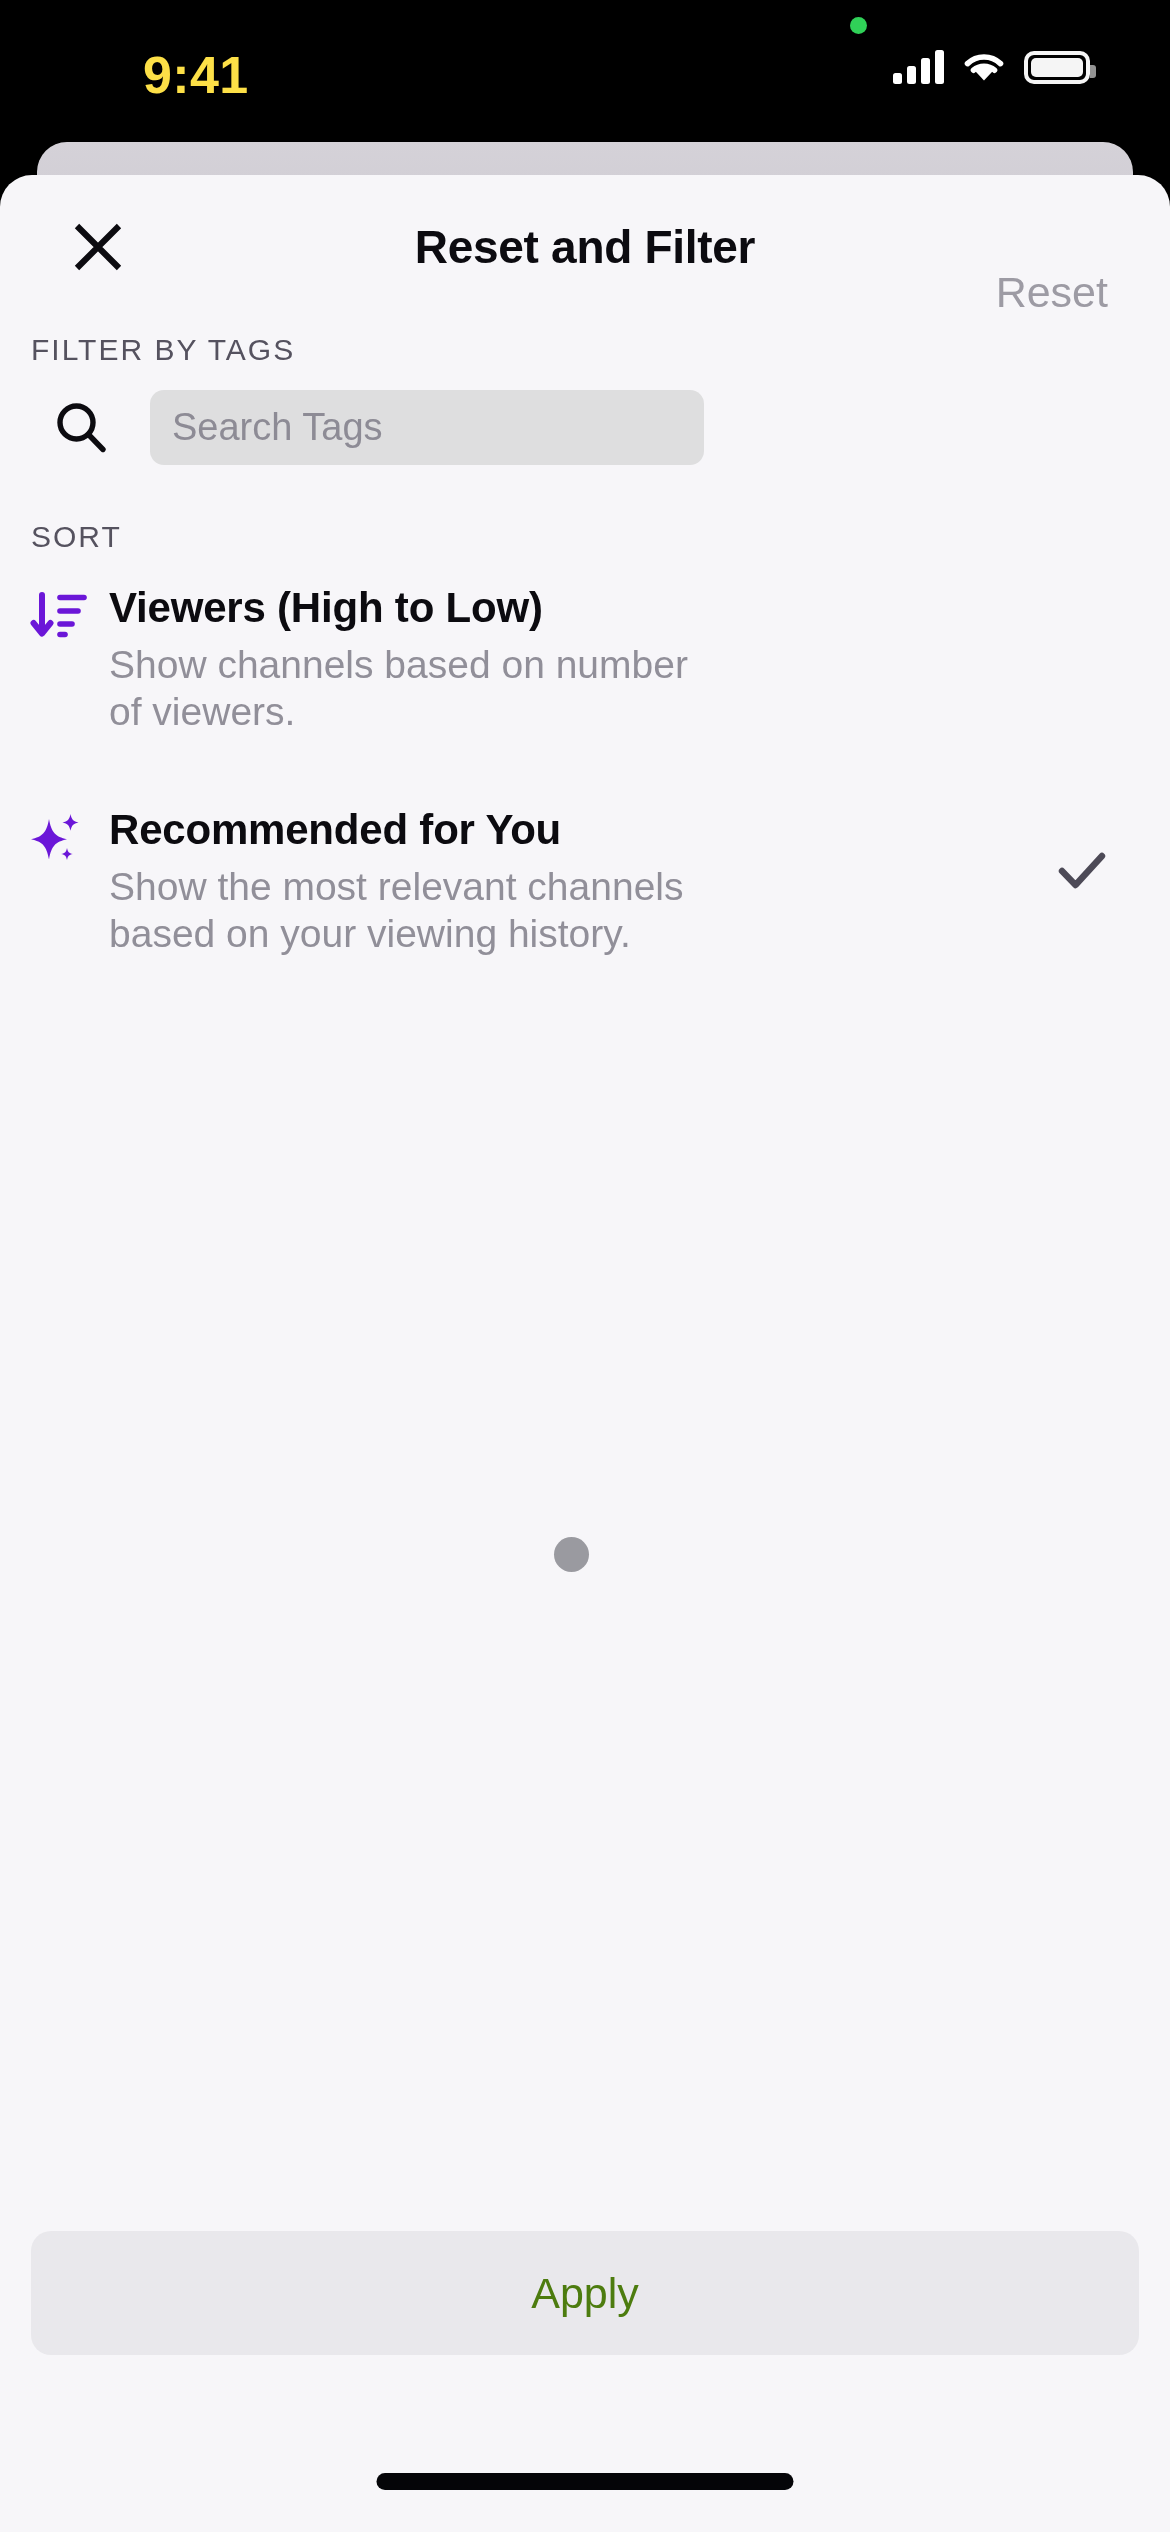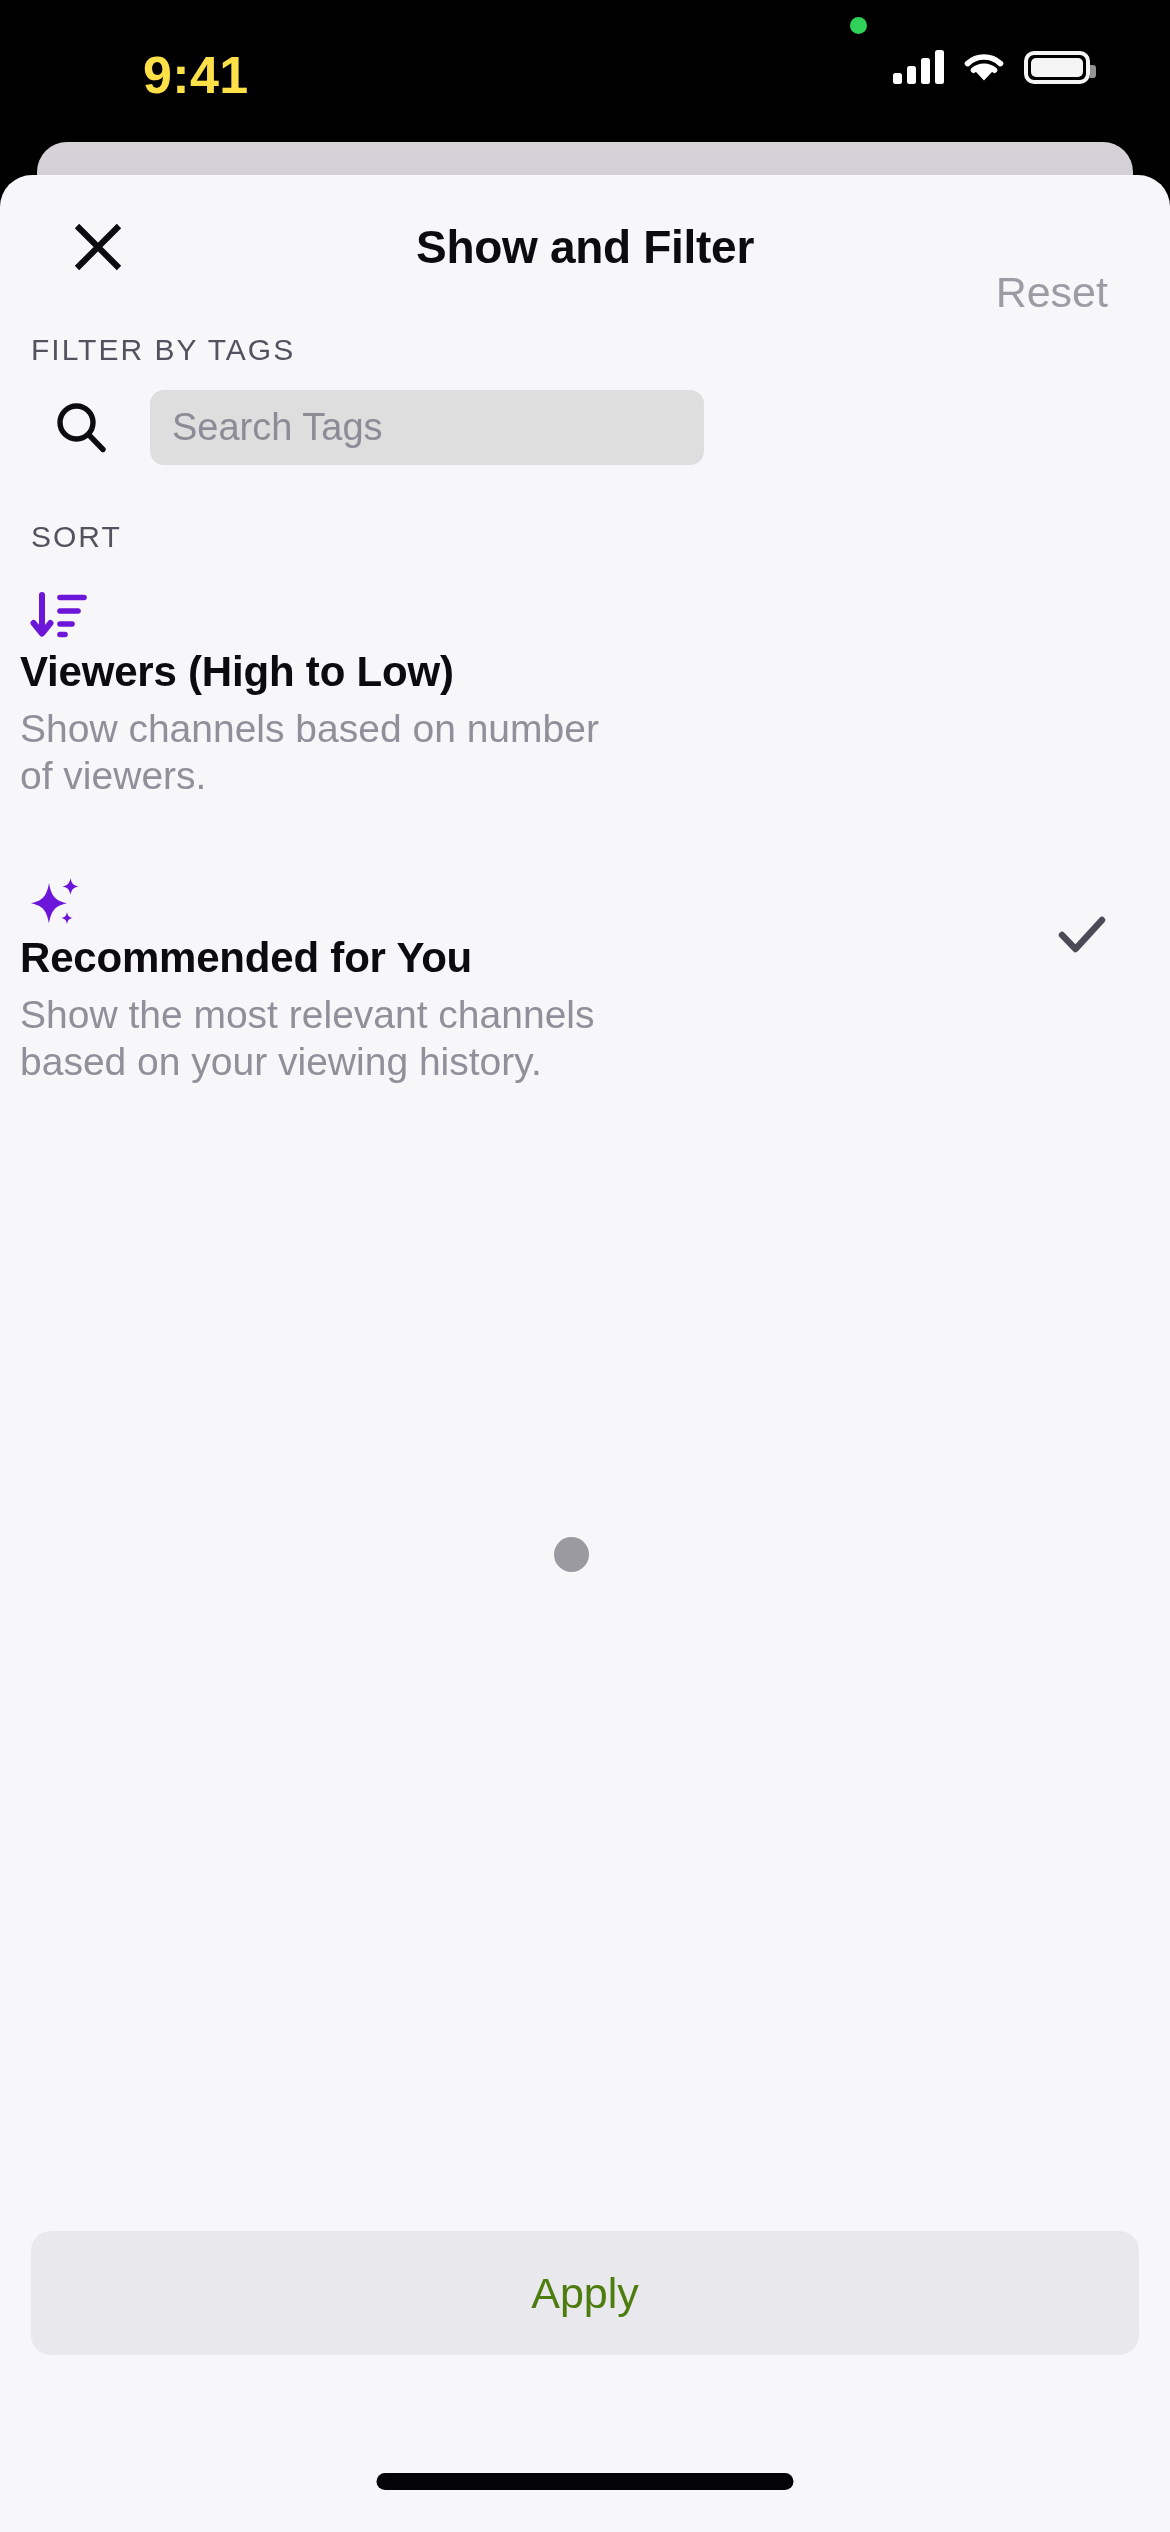--- a/index.html
+++ b/index.html
@@ -97,21 +97,21 @@
     width:100%; height:100%; background:transparent; border:none; outline:none;
     font-family:"Liberation Sans", sans-serif;
     font-size:38px; color:#1c1b20; padding-left:22px;
   }
   .search-field input::placeholder { color:#8d8b95; }
 
   
   .sort-list { position:absolute; left:0; top:285px; width:100%; }
   .sort-item {
     position:relative; display:flex; align-items:flex-start;
-    padding:14px 0 10px 0; cursor:pointer;flex-direction:column;
+    padding:14px 0 10px 0; cursor:pointer;
   }
   .sort-icon {
     width:60px; min-width:60px; height:60px; margin-left:29px; margin-top:4px;
   }
   .sort-texts { margin-left:20px; max-width:620px; }
   .sort-title {
     font-size:42px; font-weight:700; color:#0c0b10; letter-spacing:-0.2px;
     line-height:1.16;
   }
   .sort-desc {
@@ -175,21 +175,21 @@
   <div class="behind-card"></div>
 
   <div class="sheet">
 
     <div class="sheet-header">
       <div class="close-btn">
         <svg width="52" height="52" viewBox="0 0 52 52">
           <path d="M5 5 L47 47 M47 5 L5 47" stroke="#0c0b10" stroke-width="6.2" stroke-linecap="butt"></path>
         </svg>
       </div>
-      <div class="sheet-title">Show and Filter</div>
+      <div class="sheet-title">Reset and Filter</div>
       <div class="reset-btn">Reset</div>
     </div>
 
     <div class="body-area">
 
       <div class="section-label lbl-tags">FILTER BY TAGS</div>
 
       <div class="search-row">
         <div class="search-icon">
           <svg width="56" height="56" viewBox="0 0 56 56">

